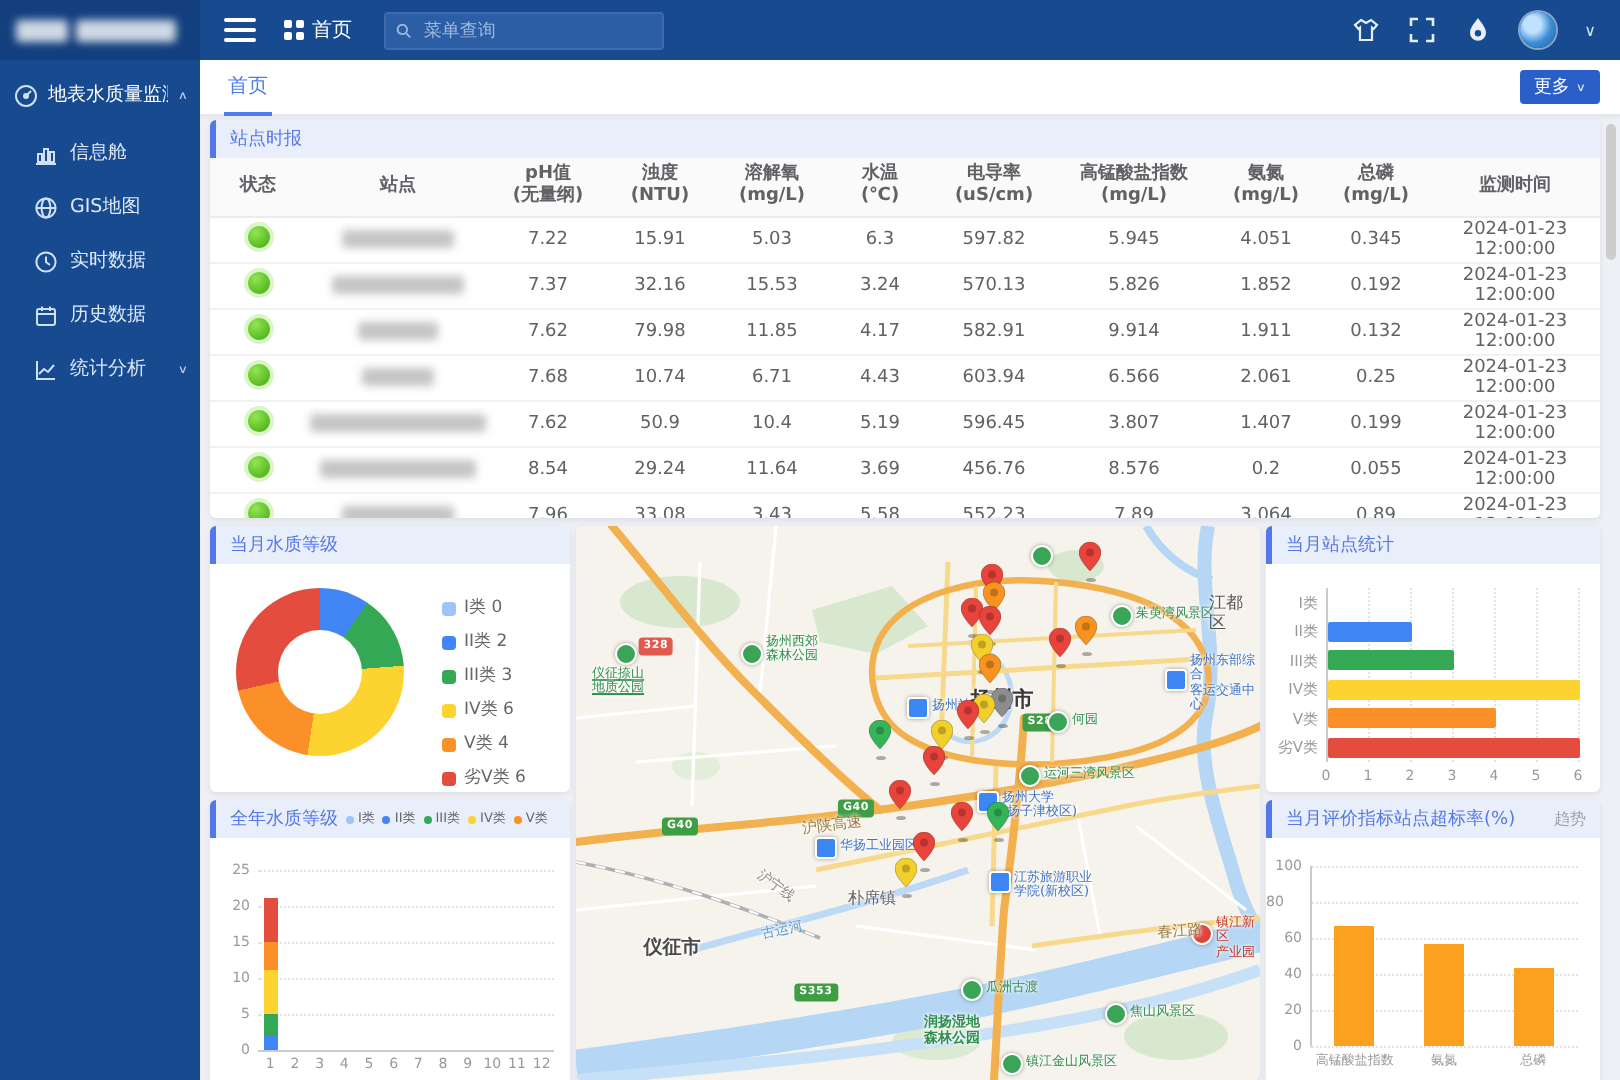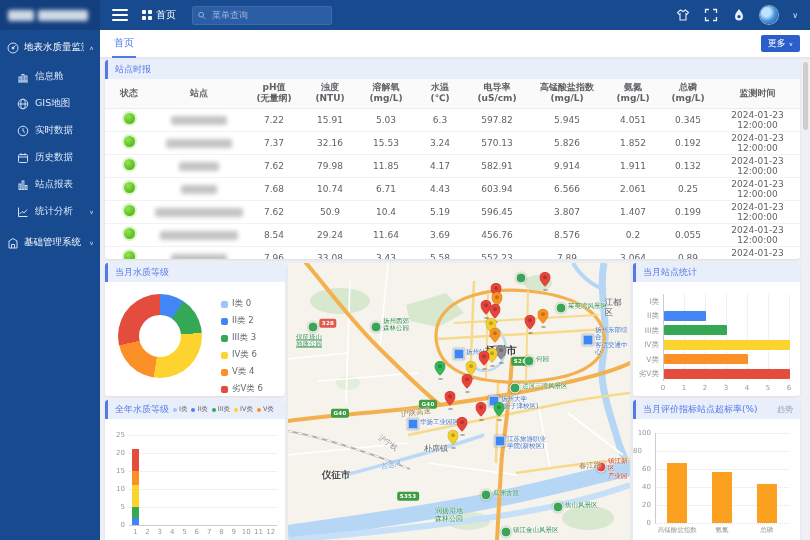--- a/index.html
+++ b/index.html
@@ -28,21 +28,21 @@
   .searchbox input::placeholder{color:#9db7dd;}
   .top-right{margin-left:auto;display:flex;align-items:center;gap:14px;padding-right:12px;color:#e8eefb;}
   .tb-ic{width:14px;height:14px;cursor:pointer;}
   .tb-ic svg{width:14px;height:14px;display:block;}
   .avatar{width:18px;height:18px;border-radius:50%;cursor:pointer;
           background:radial-gradient(circle at 35% 35%,#bfe3ff 0 25%,#3f8fd6 55%,#1b5fa8 100%);box-shadow:0 0 0 1px rgba(255,255,255,.5);}
   .av-caret{font-size:8px;color:#cfe0f7;cursor:pointer;}
   
   .tabbar{position:absolute;left:100px;top:30px;right:0;height:27px;background:#fff;border-bottom:1px solid #e4e7ed;display:flex;align-items:center;z-index:3;box-shadow:0 1px 2px rgba(0,0,0,.04);}
   .tab{margin-left:12px;color:#4f7de8;font-size:10px;height:100%;display:flex;align-items:center;border-bottom:2px solid #4f7de8;padding:0 2px;cursor:pointer;}
-  .more-btn{margin-left:auto;margin-right:10px;background:#2a5fc9;color:#fff;font-size:9px;border:none;border-radius:2px;height:17px;padding:0 7px;display:flex;align-items:center;gap:3px;cursor:pointer;font-family:Liberation Mono, monospace;}
+  .more-btn{margin-left:auto;margin-right:10px;background:#2a5fc9;color:#fff;font-size:9px;border:none;border-radius:2px;height:17px;padding:0 7px;display:flex;align-items:center;gap:3px;cursor:pointer;}
   .more-btn .caret{color:#dce6f8;}
   
   .content{position:absolute;left:100px;top:57px;right:0;bottom:0;background:#eef0f5;}
   .card{position:absolute;background:#fff;border-radius:3px;box-shadow:0 1px 3px rgba(0,0,0,.08);overflow:hidden;}
   .card-head{height:19px;background:#e9eefb;border-left:3px solid #5578e8;display:flex;align-items:center;padding:0 7px;color:#5578e8;font-size:9px;gap:4px;}
   .card-head .ttl{white-space:nowrap;}
   .card-head .corner{margin-left:auto;color:#9aa3b5;font-size:8px;cursor:pointer;}
   #report-card{left:5px;top:3px;width:695px;height:199px;}
   #donut-card{left:5px;top:206px;width:180px;height:133px;}
   #map-card{left:188px;top:206px;width:342px;height:277px;background:#f6f3ec;}
@@ -155,48 +155,28 @@
             <rect x="1.5" y="2.5" width="9" height="8" rx="1"></rect>
             <path d="M1.5 5 H10.5"></path>
             <path d="M4 1.2 V3.5 M8 1.2 V3.5"></path>
           </svg>
         </span>
         <span class="grow">历史数据</span>
       </div>
       <div class="menu-item">
         <span class="micon">
           <svg viewBox="0 0 12 12" fill="none" stroke="currentColor" stroke-width="1">
-            <rect x="2" y="5" width="1.8" height="5.5"></rect>
-            <rect x="5.1" y="2" width="1.8" height="8.5"></rect>
-            <rect x="8.2" y="6.5" width="1.8" height="4"></rect>
-          </svg>
-        </span>
-        <span class="grow">站点报表</span>
-      </div>
-      <div class="menu-item">
-        <span class="micon">
-          <svg viewBox="0 0 12 12" fill="none" stroke="currentColor" stroke-width="1">
             <path d="M1.5 1.5 V10.5 H10.5"></path>
             <path d="M2.5 8 L5 5.5 L7 7 L10 3.5"></path>
           </svg>
         </span>
         <span class="grow">统计分析</span>
         <span class="caret">∨</span>
       </div>
     </div>
-  <div class="menu-group">
-    <span class="micon">
-      <svg viewBox="0 0 12 12" fill="none" stroke="currentColor" stroke-width="1">
-          <path d="M2 11 V4 L6 1.5 L10 4 V11 Z"></path>
-          <path d="M4.5 11 V7.5 H7.5 V11"></path>
-        </svg>
-    </span>
-    <span class="grow">基础管理系统</span>
-    <span class="caret">∨</span>
-  </div>
 </div>
 
 <div class="topbar">
   <div class="hamburger">
       <i></i>
       <i></i>
       <i></i>
     </div>
   <div class="nav-home">
     <span class="grid-ic">
@@ -532,21 +512,21 @@
         <div class="poi-label redp" style="left: 320px; top: 206px;">镇江新区
 产业园</div>
         <div class="map-label city" style="left: 213px; top: 87px;">扬州市</div>
         <div class="map-label district" style="left: 325px; top: 45px;">江都区</div>
         <div class="map-label city2" style="left: 48px; top: 212px;">仪征市</div>
         <div class="map-label town" style="left: 148px; top: 186px;">朴席镇</div>
         <div class="map-label road" style="left: 128px; top: 150px; transform: translate(-50%, -50%) rotate(-7deg);">沪陕高速</div>
         <div class="map-label rail" style="left: 100px; top: 180px; transform: translate(-50%, -50%) rotate(36deg);">沪宁线</div>
         <div class="map-label water" style="left: 103px; top: 202px; transform: translate(-50%, -50%) rotate(-12deg);">古运河</div>
         <div class="map-label road" style="left: 302px; top: 203px; transform: translate(-50%, -50%) rotate(-4deg);">春江路</div>
-        <div class="map-label park" style="left: 161px; top: 252px;">润扬湿地
+        <div class="map-label park" style="left: 188px; top: 252px; font-weight: bold;">润扬湿地
 森林公园</div>
         <div class="pin" style="left: 257px; top: 26px;"><svg width="11" height="15" viewBox="0 0 11 15">
             <path d="M5.5,0 C8.5,0 11,2.4 11,5.4 C11,9 5.5,14.5 5.5,14.5 C5.5,14.5 0,9 0,5.4 C0,2.4 2.5,0 5.5,0 Z" fill="#e8443c" stroke="rgba(0,0,0,0.25)" stroke-width="0.5"></path>
             <circle cx="5.5" cy="5.2" r="2" fill="rgba(0,0,0,0.22)"></circle>
           </svg></div>
         <div class="pin" style="left: 208px; top: 37px;"><svg width="11" height="15" viewBox="0 0 11 15">
             <path d="M5.5,0 C8.5,0 11,2.4 11,5.4 C11,9 5.5,14.5 5.5,14.5 C5.5,14.5 0,9 0,5.4 C0,2.4 2.5,0 5.5,0 Z" fill="#e8443c" stroke="rgba(0,0,0,0.25)" stroke-width="0.5"></path>
             <circle cx="5.5" cy="5.2" r="2" fill="rgba(0,0,0,0.22)"></circle>
           </svg></div>
         <div class="pin" style="left: 209px; top: 46px;"><svg width="11" height="15" viewBox="0 0 11 15">

